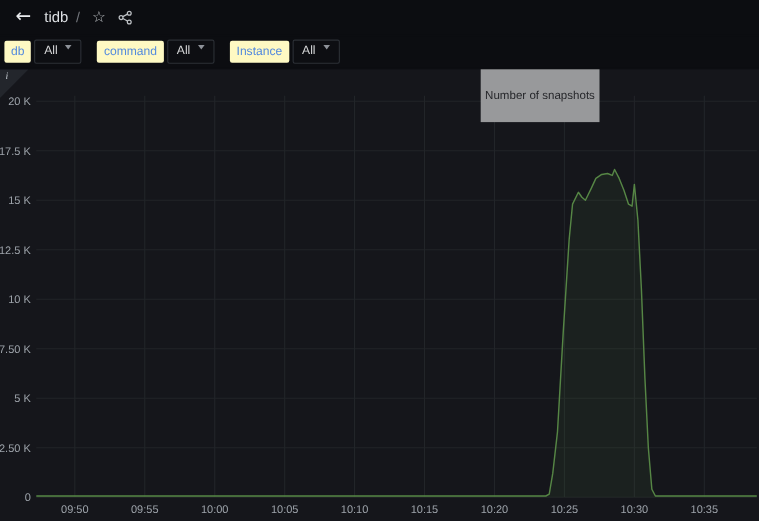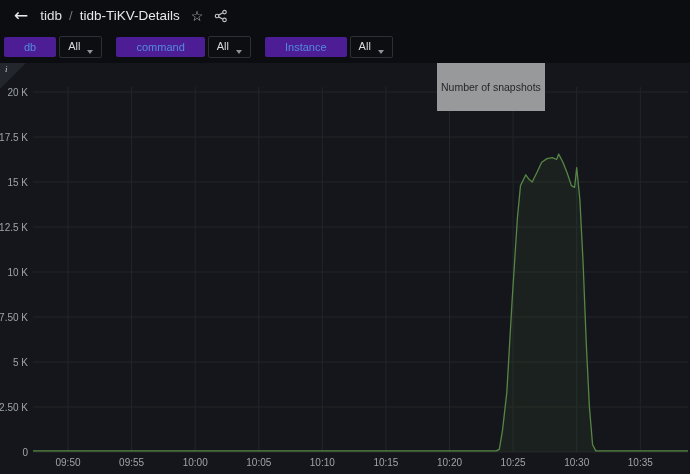--- a/index.html
+++ b/index.html
@@ -29,25 +29,25 @@
   }
   .star-glyph { font-size: 14px; line-height: 1; font-family: "DejaVu Sans", sans-serif; }
   
   .filterbar {
     position: absolute; left: 0; top: 33px; width: 690px; height: 28px;
     display: flex; align-items: center; gap: 14px; padding-left: 4px;
     background: #0c0d11;
   }
   .filter-group { display: flex; align-items: center; gap: 3px; }
   .filter-label {
-    background: #4c1d95; color: #538ade; font-size: 11px;
-    padding: 4px 20px; border-radius: 2px; line-height: 1.1;
+    background: #fef9c3; color: #538ade; font-size: 11px;
+    padding: 4px 6px; border-radius: 2px; line-height: 1.1;
   }
   .filter-select {
-    display: flex; align-items: flex-end; cursor: pointer;
+    display: flex; align-items: flex-start; cursor: pointer;
     background: #0d0e12; border: 1px solid #2c3036; border-radius: 2px;
     color: #d8d9da; font-size: 11px; padding: 3px 8px; line-height: 1.2;
   }
   .caret {
     width: 0; height: 0; margin-left: 7px; margin-top: 1px;
     border-left: 3px solid transparent; border-right: 3px solid transparent;
     border-top: 4px solid #8e9299;
   }
   
   .panel {
@@ -75,21 +75,20 @@
 
 <div id="app">
 
   <div class="topnav">
     <button class="back-btn">
       <span>←</span>
     </button>
     <div class="breadcrumb">
       <span class="crumb-parent">tidb</span>
       <span class="crumb-sep">/</span>
-      <span class="crumb-current">tidb-TiKV-Details</span>
     </div>
     <button class="nav-icon-btn">
       <span class="star-glyph">☆</span>
     </button>
     <button class="nav-icon-btn">
       <svg width="14" height="14" viewBox="0 0 16 16">
         <circle cx="3.5" cy="8" r="2" fill="none" stroke="#bfc2c6" stroke-width="1.3"></circle>
         <circle cx="12" cy="3.5" r="2" fill="none" stroke="#bfc2c6" stroke-width="1.3"></circle>
         <circle cx="12" cy="12.5" r="2" fill="none" stroke="#bfc2c6" stroke-width="1.3"></circle>
         <line x1="5.3" y1="7" x2="10.2" y2="4.4" stroke="#bfc2c6" stroke-width="1.3"></line>

